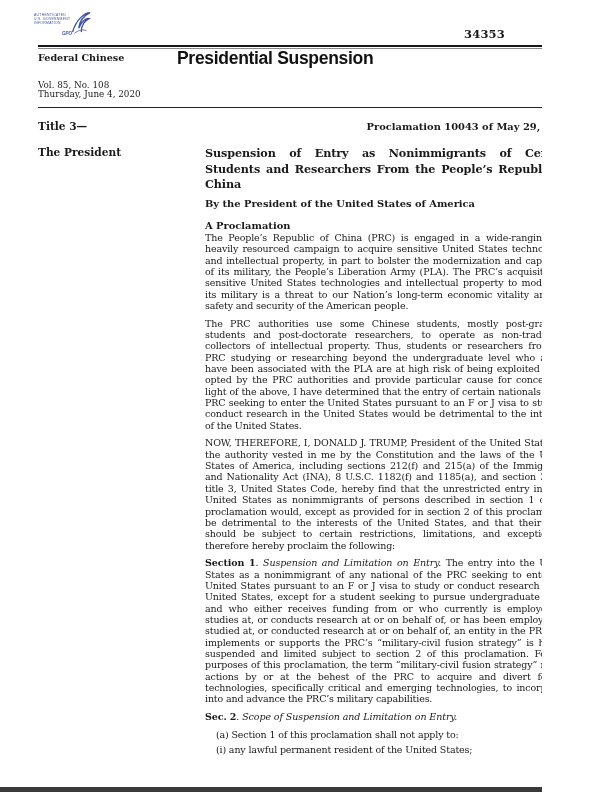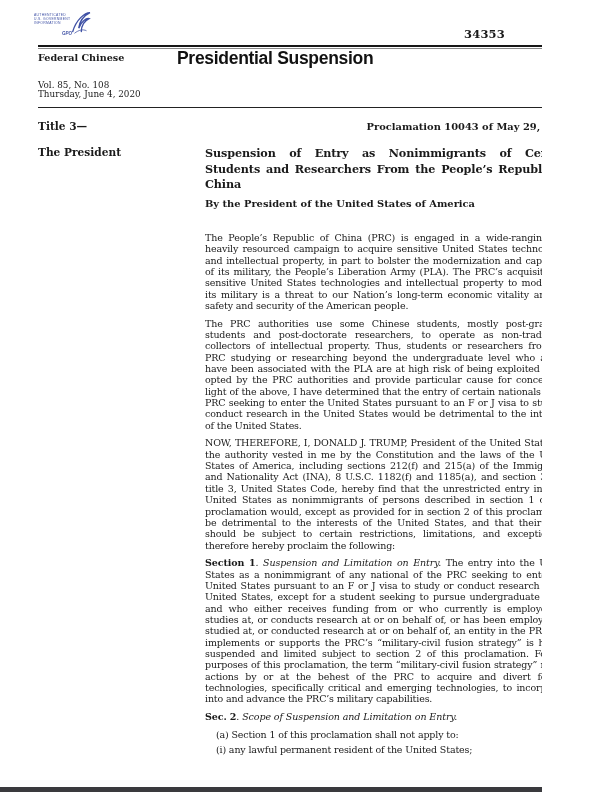--- a/index.html
+++ b/index.html
@@ -98,20 +98,21 @@
   <div class="abs fr-date">Thursday, June 4, 2020</div>
 
   <div class="abs rule-thin"></div>
 
   <div class="abs side-title">Title 3—</div>
   <div class="abs side-subtitle">The President</div>
 
   <div class="abs col proc-line">Proclamation 10043 of May 29, 2020</div>
   <div class="abs col doc-title">Suspension of Entry as Nonimmigrants of Certain Students and Researchers From the People’s Republic of China</div>
   <div class="abs col byline">By the President of the United States of America</div>
+  <div class="abs col subheading">A Proclamation</div>
 
   <div class="abs col body-flow">
     <p>The People’s Republic of China (PRC) is engaged in a wide-ranging and heavily resourced campaign to acquire sensitive United States technologies and intellectual property, in part to bolster the modernization and capability of its military, the People’s Liberation Army (PLA). The PRC’s acquisition of sensitive United States technologies and intellectual property to modernize its military is a threat to our Nation’s long-term economic vitality and the safety and security of the American people.</p>
     <p>The PRC authorities use some Chinese students, mostly post-graduate students and post-doctorate researchers, to operate as non-traditional collectors of intellectual property. Thus, students or researchers from the PRC studying or researching beyond the undergraduate level who are or have been associated with the PLA are at high risk of being exploited or co-opted by the PRC authorities and provide particular cause for concern. In light of the above, I have determined that the entry of certain nationals of the PRC seeking to enter the United States pursuant to an F or J visa to study or conduct research in the United States would be detrimental to the interests of the United States.</p>
     <p>NOW, THEREFORE, I, DONALD J. TRUMP, President of the United States, by the authority vested in me by the Constitution and the laws of the United States of America, including sections 212(f) and 215(a) of the Immigration and Nationality Act (INA), 8 U.S.C. 1182(f) and 1185(a), and section 301 of title 3, United States Code, hereby find that the unrestricted entry into the United States as nonimmigrants of persons described in section 1 of this proclamation would, except as provided for in section 2 of this proclamation, be detrimental to the interests of the United States, and that their entry should be subject to certain restrictions, limitations, and exceptions. I therefore hereby proclaim the following:</p>
     <p><b>Section 1</b><i>. Suspension and Limitation on Entry. </i><span>The entry into the United States as a nonimmigrant of any national of the PRC seeking to enter the United States pursuant to an F or J visa to study or conduct research in the United States, except for a student seeking to pursue undergraduate study, and who either receives funding from or who currently is employed by, studies at, or conducts research at or on behalf of, or has been employed by, studied at, or conducted research at or on behalf of, an entity in the PRC that implements or supports the PRC’s “military-civil fusion strategy” is hereby suspended and limited subject to section 2 of this proclamation. For the purposes of this proclamation, the term “military-civil fusion strategy” means actions by or at the behest of the PRC to acquire and divert foreign technologies, specifically critical and emerging technologies, to incorporate into and advance the PRC’s military capabilities.</span></p>
     <p><b>Sec. 2</b><i>. Scope of Suspension and Limitation on Entry.</i></p>
     <p class="indent">(a) Section 1 of this proclamation shall not apply to:</p>
     <p class="indent">(i) any lawful permanent resident of the United States;</p>
   </div>

